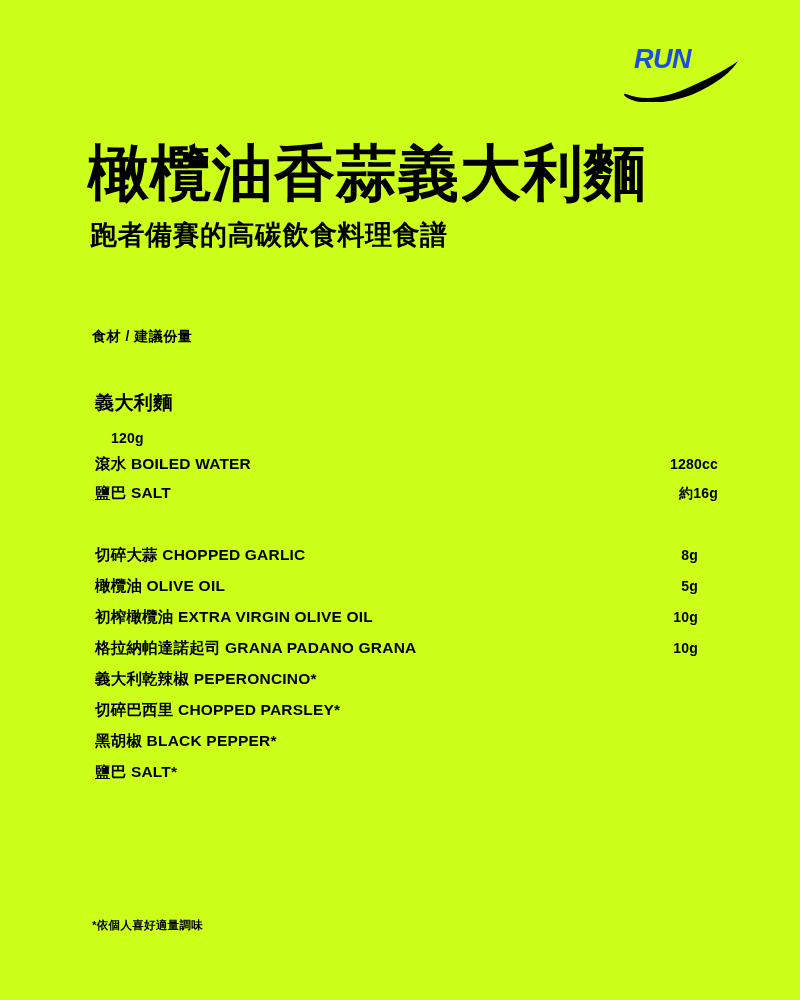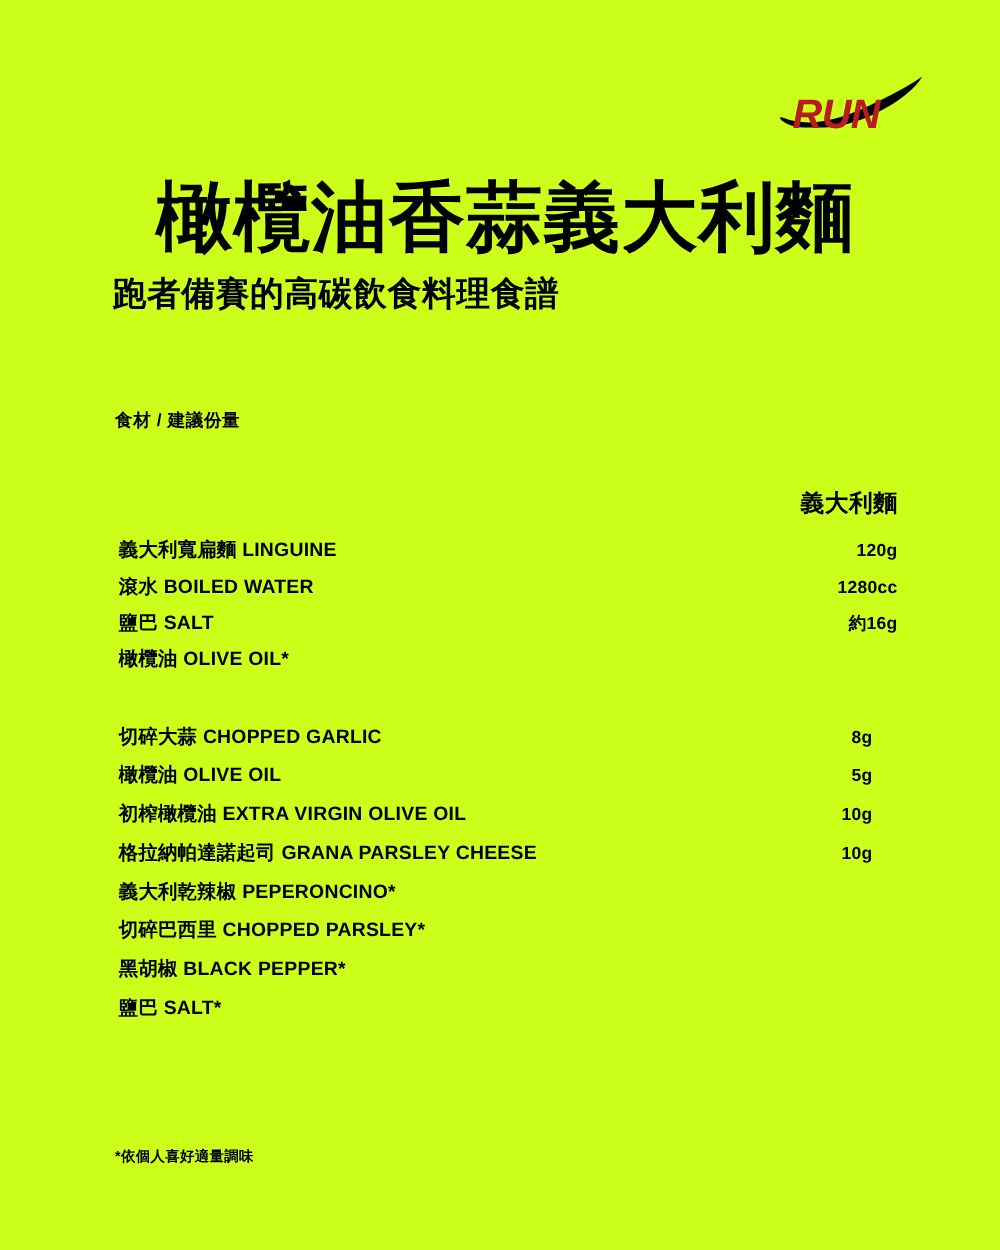--- a/index.html
+++ b/index.html
@@ -32,42 +32,40 @@
     height: 62px;
   }
   .brand svg { display: block; }
   .brand-text {
     position: absolute;
     top: 6px;
     left: 14px;
     font-family: "Liberation Sans", sans-serif;
     font-weight: bold;
     font-style: italic;
-    font-size: 33px;
+    font-size: 27px;
     letter-spacing: -0.5px;
-    color: #b91c1c;
+    color: #1d4ed8;
     line-height: 1;
-    margin-top: 28px;
   }
 
   
   .title-block {
     position: absolute;
     top: 142px;
     left: 88px;
     right: 80px;
   }
   .main-title {
     font-size: 61px;
     font-weight: bold;
     line-height: 1.03;
     letter-spacing: 1px;
     margin: 0;
     white-space: nowrap;
-    text-align: center;
   }
   .sub-title {
     font-size: 27px;
     font-weight: bold;
     line-height: 1.2;
     margin: 14px 0 0 2px;
     letter-spacing: 0.5px;
   }
 
   
@@ -84,21 +82,20 @@
     margin: 0 0 44px 0;
   }
   .group {
     margin-bottom: 32px;
   }
   .group-title {
     font-size: 19px;
     font-weight: bold;
     margin: 0 0 10px 3px;
     letter-spacing: 0.4px;
-    text-align: right;
   }
   .row {
     display: flex;
     align-items: baseline;
     justify-content: space-between;
     padding: 4px 0 4px 3px;
   }
   .row-name {
     font-size: 15.5px;
     font-weight: bold;
@@ -141,53 +138,48 @@
   </div>
 
   <div class="list-wrap">
 
     <div class="section-label">食材 / 建議份量</div>
 
     <div class="group group-pasta">
       <div class="group-title">義大利麵</div>
 
       <div class="row">
-        <span class="row-name">義大利寬扁麵  LINGUINE</span>
         <span class="row-qty">120g</span>
       </div>
       <div class="row">
         <span class="row-name">滾水  BOILED WATER</span>
         <span class="row-qty">1280cc</span>
       </div>
       <div class="row">
         <span class="row-name">鹽巴 SALT</span>
         <span class="row-qty">約16g</span>
       </div>
-      <div class="row">
-        <span class="row-name">橄欖油 OLIVE OIL*</span>
-        <span class="row-qty"></span>
-      </div>
     </div>
 
     <div class="group group-sauce">
 
       <div class="row">
         <span class="row-name">切碎大蒜 CHOPPED GARLIC</span>
         <span class="row-qty">8g</span>
       </div>
       <div class="row">
         <span class="row-name">橄欖油 OLIVE OIL</span>
         <span class="row-qty">5g</span>
       </div>
       <div class="row">
         <span class="row-name">初榨橄欖油 EXTRA VIRGIN OLIVE OIL</span>
         <span class="row-qty">10g</span>
       </div>
       <div class="row">
-        <span class="row-name">格拉納帕達諾起司 GRANA PARSLEY CHEESE</span>
+        <span class="row-name">格拉納帕達諾起司 GRANA PADANO GRANA</span>
         <span class="row-qty">10g</span>
       </div>
       <div class="row">
         <span class="row-name">義大利乾辣椒 PEPERONCINO*</span>
         <span class="row-qty"></span>
       </div>
       <div class="row">
         <span class="row-name">切碎巴西里 CHOPPED PARSLEY*</span>
         <span class="row-qty"></span>
       </div>

